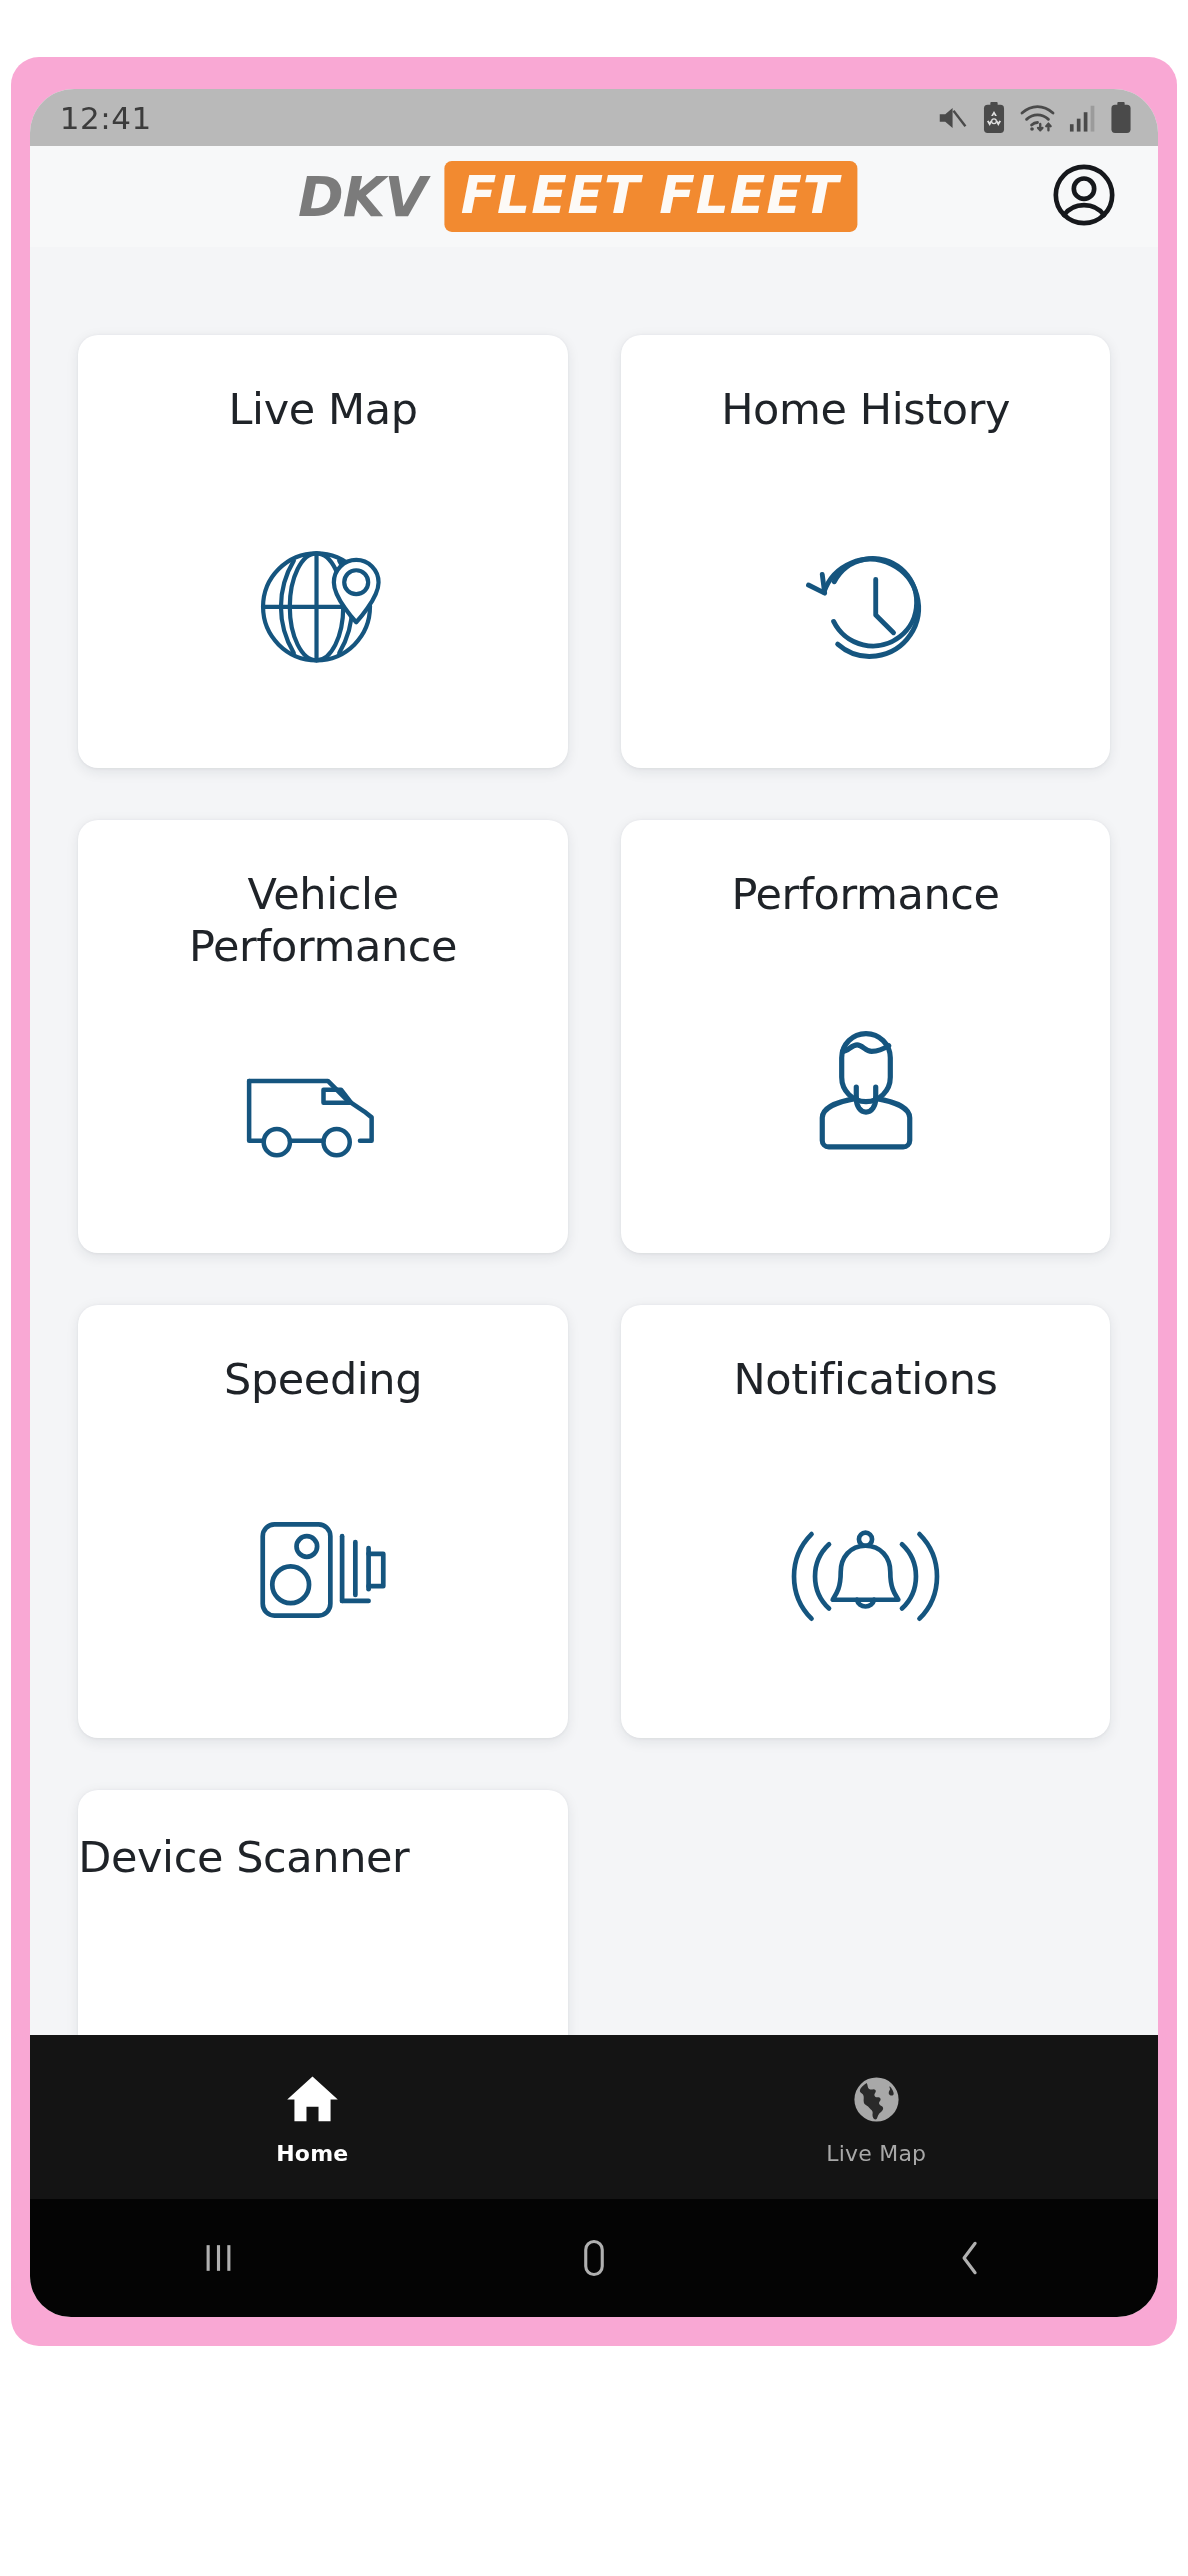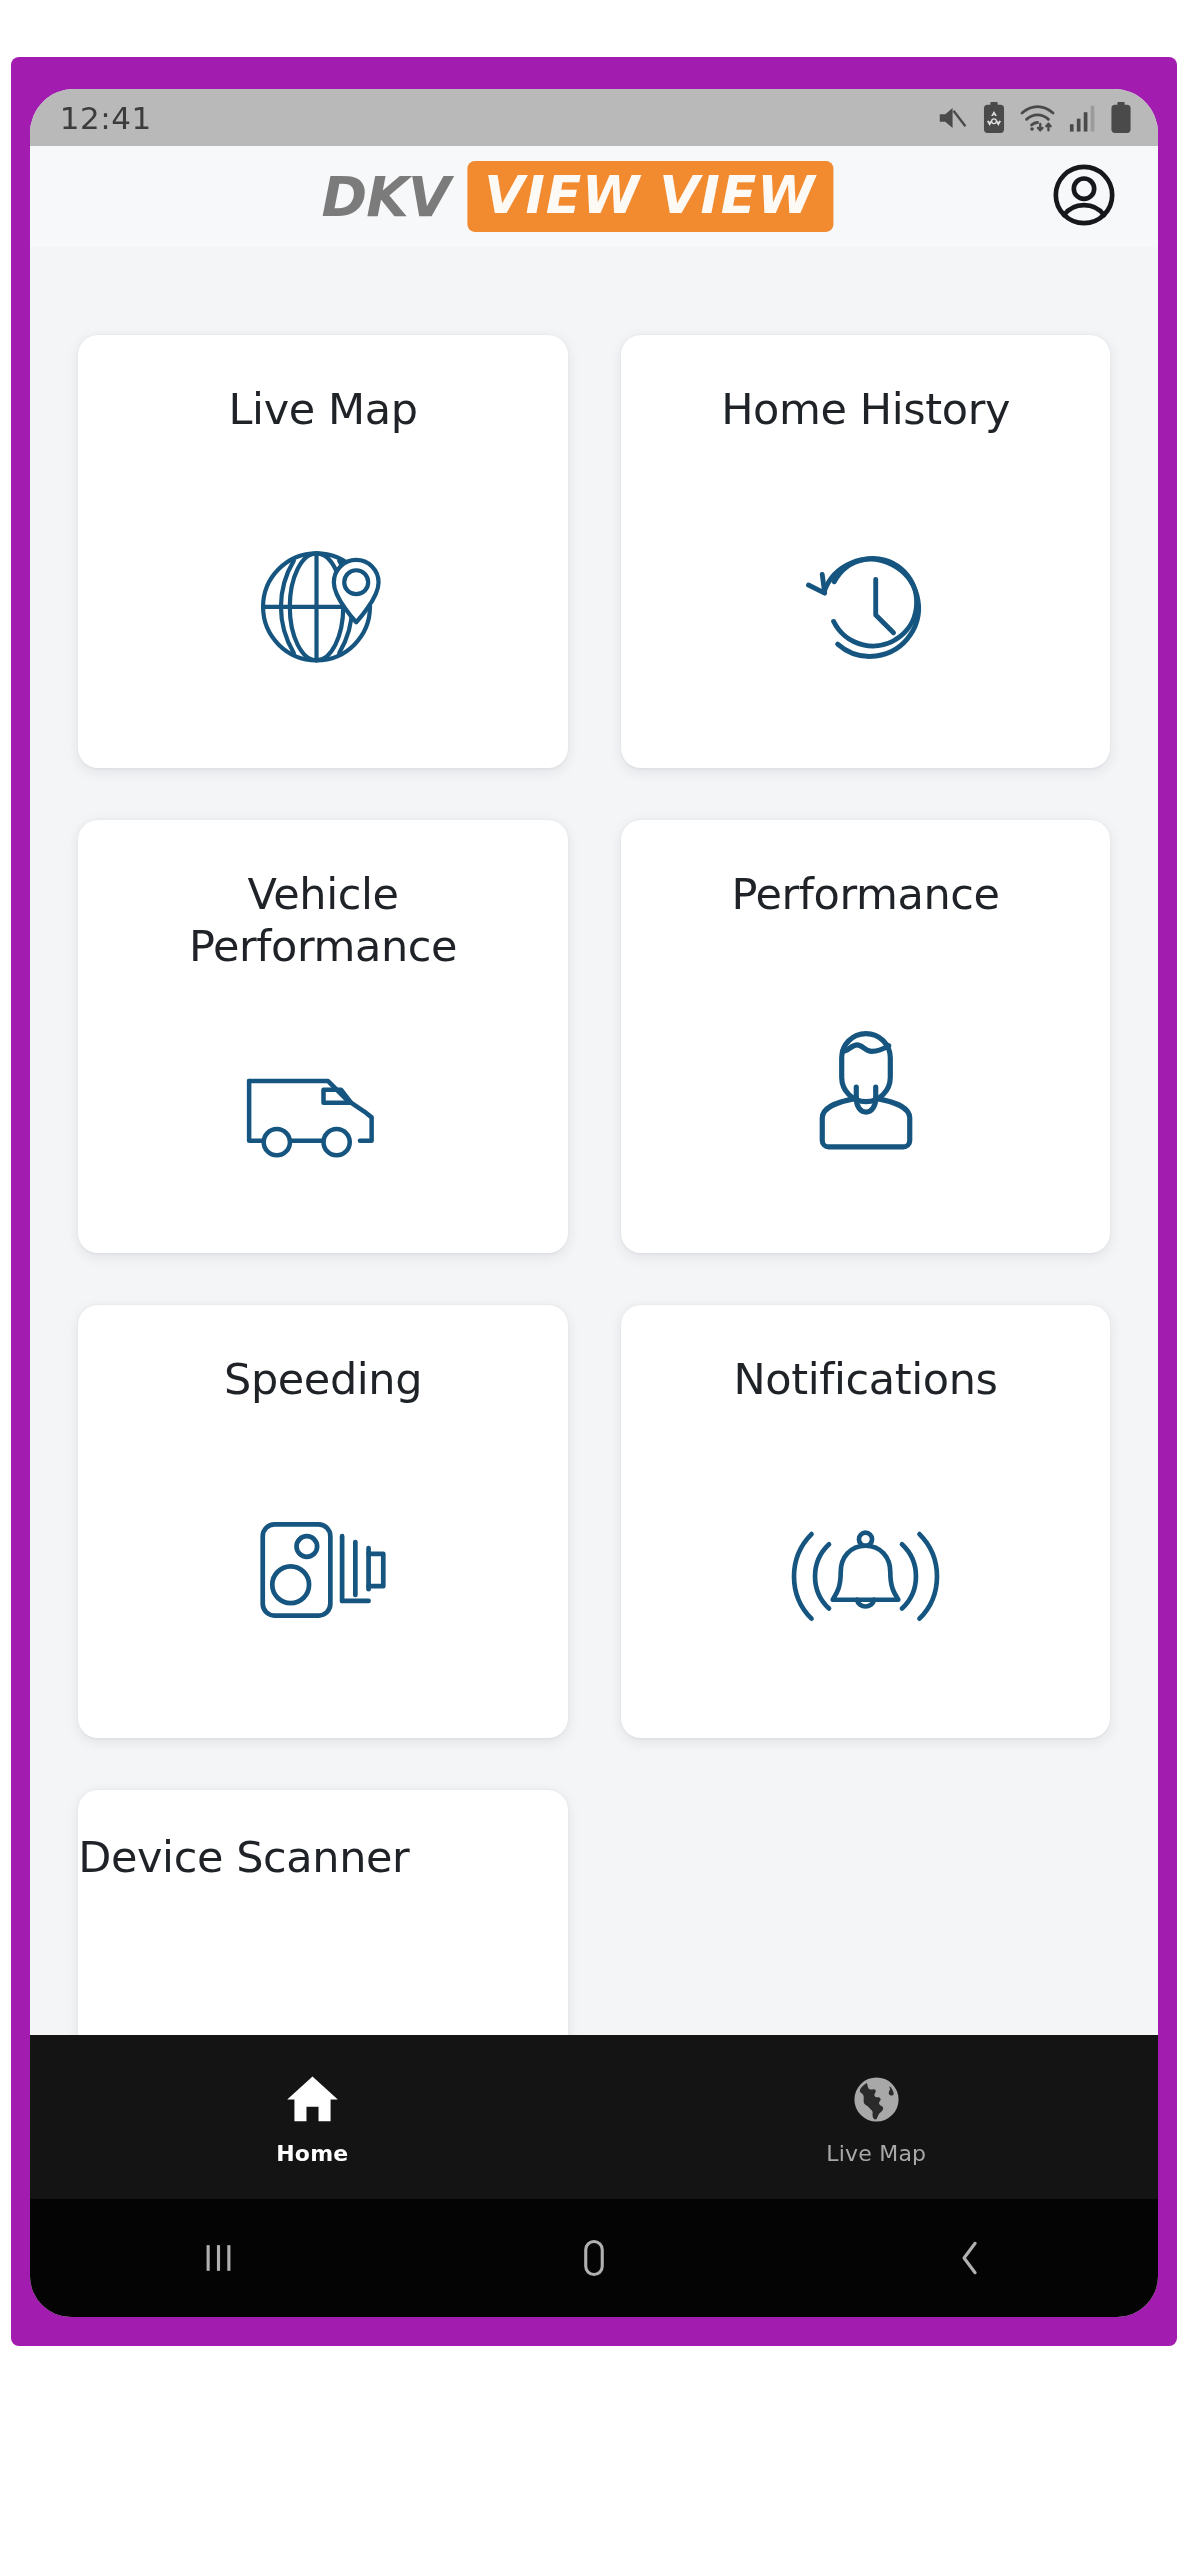--- a/index.html
+++ b/index.html
@@ -15,22 +15,22 @@
     -webkit-font-smoothing: antialiased;
   }
 
   
   #phone-frame {
     position: absolute;
     left: 11px;
     top: 57px;
     width: 1166px;
     height: 2289px;
-    background: #a21caf;
-    border-radius: 8px;
+    background: #f9a8d4;
+    border-radius: 28px;
     overflow: hidden;
   }
   #phone-screen {
     position: absolute;
     left: 19.3px;
     top: 32px;
     width: 1128px;
     height: 2228px;
     background: #f4f5f7;
     border-radius: 44px 44px 41px 41px;
@@ -268,21 +268,21 @@
             <rect x="8" y="0" width="8" height="4" rx="1" fill="#4a4a4a"></rect>
             <rect x="1.5" y="3" width="21" height="31" rx="4" fill="#4a4a4a"></rect>
           </svg>
         </span>
       </div>
     </div>
 
     <div id="app-header">
       <div id="brand-logo">
         <span id="brand-dkv">DKV</span>
-        <span id="brand-fleetview">VIEW VIEW</span>
+        <span id="brand-fleetview">FLEET FLEET</span>
       </div>
       <div id="account-button">
         <span>
           <svg width="66" height="66" viewBox="0 0 48 48">
             <circle cx="24" cy="24" r="20.5" fill="none" stroke="#16181c" stroke-width="3.4"></circle>
             <circle cx="24" cy="19.4" r="7.4" fill="none" stroke="#16181c" stroke-width="3.4"></circle>
             <path d="M9.5 38.6c3.3-4.6 8.4-7.2 14.5-7.2s11.2 2.6 14.5 7.2" fill="none" stroke="#16181c" stroke-width="3.4" stroke-linecap="round"></path>
           </svg>
         </span>
       </div>

